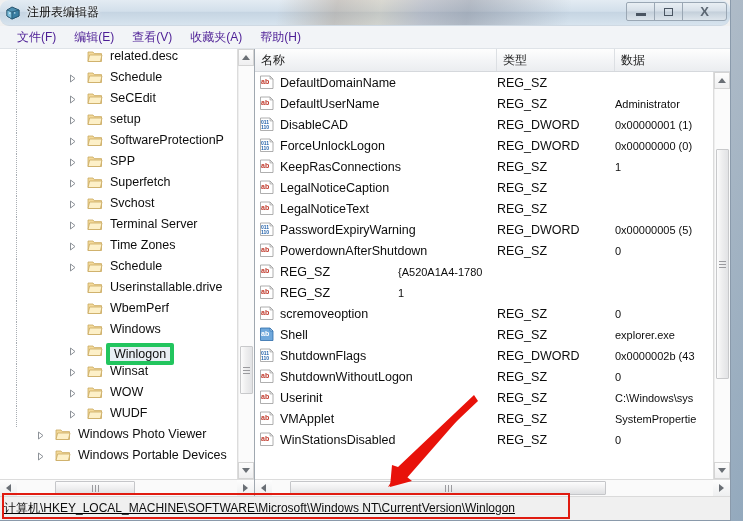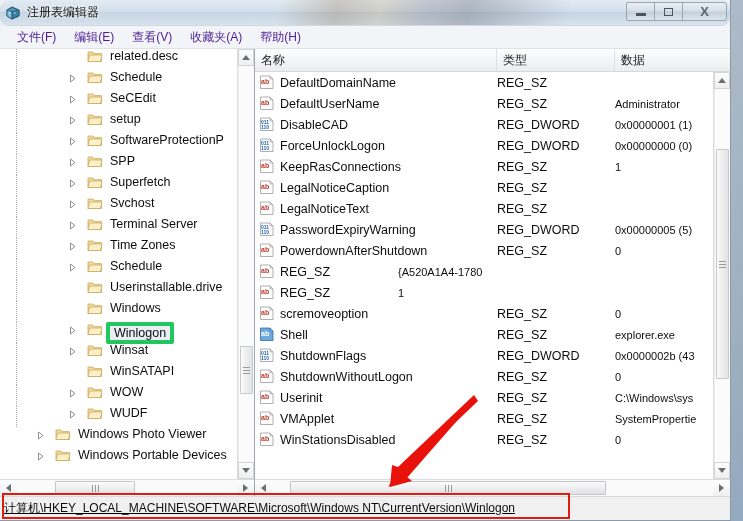--- a/index.html
+++ b/index.html
@@ -436,20 +436,30 @@
               <span class="tlabel">Userinstallable.drive</span>
             </div>
             <div class="tnode">
               <span style="width:64px;flex:none;display:block;height:21px;background-image:repeating-linear-gradient(to bottom,#a8adb3 0 1px,transparent 1px 2px);background-size:1px 2px;background-repeat:repeat-y;background-position:16px 0, 32px 0, 48px 0;"></span>
               <span class="expander"></span>
               <span class="dots"></span>
               <span class="folder"><svg width="16" height="14" viewBox="0 0 16 14">
                   <path d="M1 3 L6 3 L7.3 4.6 L14.5 4.6 L14.5 12.5 L1 12.5 Z" fill="#f3d99a" stroke="#c9a961" stroke-width=".8"></path>
                   <path d="M2.6 6 L15 6 L13.4 12.5 L1 12.5 Z" fill="#fdf0c8" stroke="#c9a961" stroke-width=".8"></path>
                 </svg></span>
+              <span class="tlabel">WbemPerf</span>
+            </div>
+            <div class="tnode">
+              <span style="width:64px;flex:none;display:block;height:21px;background-image:repeating-linear-gradient(to bottom,#a8adb3 0 1px,transparent 1px 2px);background-size:1px 2px;background-repeat:repeat-y;background-position:16px 0, 32px 0, 48px 0;"></span>
+              <span class="expander"></span>
+              <span class="dots"></span>
+              <span class="folder"><svg width="16" height="14" viewBox="0 0 16 14">
+                  <path d="M1 3 L6 3 L7.3 4.6 L14.5 4.6 L14.5 12.5 L1 12.5 Z" fill="#f3d99a" stroke="#c9a961" stroke-width=".8"></path>
+                  <path d="M2.6 6 L15 6 L13.4 12.5 L1 12.5 Z" fill="#fdf0c8" stroke="#c9a961" stroke-width=".8"></path>
+                </svg></span>
               <span class="tlabel">Windows</span>
             </div>
             <div class="tnode selected">
               <span style="width:64px;flex:none;display:block;height:21px;background-image:repeating-linear-gradient(to bottom,#a8adb3 0 1px,transparent 1px 2px);background-size:1px 2px;background-repeat:repeat-y;background-position:16px 0, 32px 0, 48px 0;"></span>
               <span class="expander">
                 <svg width="9" height="9" viewBox="0 0 9 9">
                   <path d="M2.5 1 L7 4.5 L2.5 8 Z" fill="none" stroke="#8d9298" stroke-width="1"></path>
                 </svg>
               </span>
               <span class="dots"></span>
@@ -465,30 +475,20 @@
                 <svg width="9" height="9" viewBox="0 0 9 9">
                   <path d="M2.5 1 L7 4.5 L2.5 8 Z" fill="none" stroke="#8d9298" stroke-width="1"></path>
                 </svg>
               </span>
               <span class="dots"></span>
               <span class="folder"><svg width="16" height="14" viewBox="0 0 16 14">
                   <path d="M1 3 L6 3 L7.3 4.6 L14.5 4.6 L14.5 12.5 L1 12.5 Z" fill="#f3d99a" stroke="#c9a961" stroke-width=".8"></path>
                   <path d="M2.6 6 L15 6 L13.4 12.5 L1 12.5 Z" fill="#fdf0c8" stroke="#c9a961" stroke-width=".8"></path>
                 </svg></span>
               <span class="tlabel">Winsat</span>
-            </div>
-            <div class="tnode">
-              <span style="width:64px;flex:none;display:block;height:21px;background-image:repeating-linear-gradient(to bottom,#a8adb3 0 1px,transparent 1px 2px);background-size:1px 2px;background-repeat:repeat-y;background-position:16px 0, 32px 0, 48px 0;"></span>
-              <span class="expander"></span>
-              <span class="dots"></span>
-              <span class="folder"><svg width="16" height="14" viewBox="0 0 16 14">
-                  <path d="M1 3 L6 3 L7.3 4.6 L14.5 4.6 L14.5 12.5 L1 12.5 Z" fill="#f3d99a" stroke="#c9a961" stroke-width=".8"></path>
-                  <path d="M2.6 6 L15 6 L13.4 12.5 L1 12.5 Z" fill="#fdf0c8" stroke="#c9a961" stroke-width=".8"></path>
-                </svg></span>
-              <span class="tlabel">WinSATAPI</span>
             </div>
             <div class="tnode">
               <span style="width:64px;flex:none;display:block;height:21px;background-image:repeating-linear-gradient(to bottom,#a8adb3 0 1px,transparent 1px 2px);background-size:1px 2px;background-repeat:repeat-y;background-position:16px 0, 32px 0, 48px 0;"></span>
               <span class="expander">
                 <svg width="9" height="9" viewBox="0 0 9 9">
                   <path d="M2.5 1 L7 4.5 L2.5 8 Z" fill="none" stroke="#8d9298" stroke-width="1"></path>
                 </svg>
               </span>
               <span class="dots"></span>
               <span class="folder"><svg width="16" height="14" viewBox="0 0 16 14">

